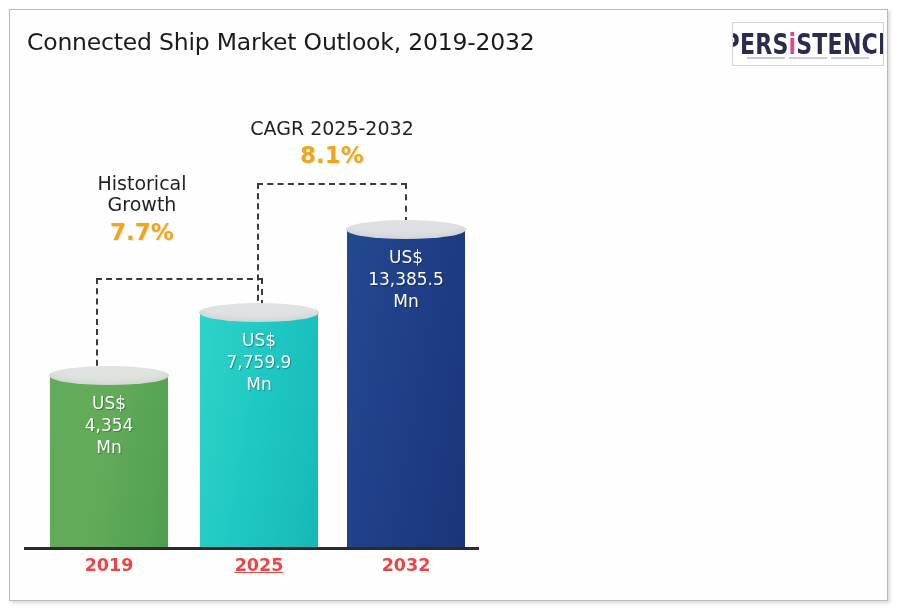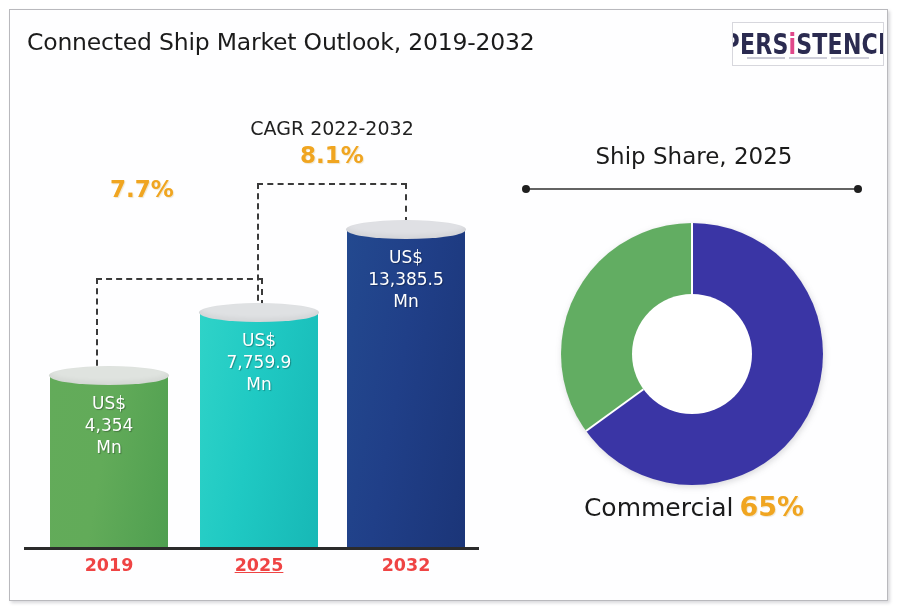--- a/index.html
+++ b/index.html
@@ -296,25 +296,27 @@
       <div class="v" style="left:165px; top:0; height:28px;"></div>
     </div>
 
     <div class="bracket" style="left:243px; top:88px; width:150px; height:128px;">
       <div class="h" style="left:0; top:0; width:150px;"></div>
       <div class="v" style="left:0; top:0; height:128px;"></div>
       <div class="v" style="left:148px; top:0; height:40px;"></div>
     </div>
 
     <div class="ann" style="left:42px; top:78px; width:172px;">
+      <span class="cap-txt">Historical
+Growth</span>
       <span class="pct">7.7%</span>
     </div>
 
     <div class="ann" style="left:208px; top:23px; width:220px;">
-      <span class="cap-txt">CAGR 2022-2032</span>
+      <span class="cap-txt">CAGR 2025-2032</span>
       <span class="pct">8.1%</span>
     </div>
 
     <div class="bar" id="bar1">
       <span class="cap"></span>
       <span class="val">US$
 4,354
 Mn</span>
     </div>
     <div class="bar" id="bar2">
@@ -330,28 +332,13 @@
 Mn</span>
     </div>
 
     <div class="axis-line"></div>
 
     <div class="bar-label" style="left:36px; width:118px;">2019</div>
     <div class="bar-label" style="left:186px; width:118px;text-decoration:underline;">2025</div>
     <div class="bar-label" style="left:333px; width:118px;">2032</div>
   </div>
 
-  <div class="donut-panel">
-    <div class="donut-title">Ship Share, 2025</div>
-    <div class="donut-rule"></div>
-
-    <div class="donut-wrap">
-      <div class="donut" id="donutRing" style="background: conic-gradient(rgb(58, 53, 165) 0deg, rgb(58, 53, 165) 234deg, rgb(98, 173, 98) 234deg, rgb(98, 173, 98) 360deg);"></div>
-      <div class="donut-gap" style="top:0; height:71px; margin-left:-1px; transform:rotate(0deg);"></div>
-      <div class="donut-gap" style="top:0; height:71px; margin-left:-1px; transform:rotate(234deg);"></div>
-      <div class="donut-hole"></div>
-    </div>
-
-    <div class="legend">
-      <span>Commercial</span><span class="pctbig">65%</span>
-    </div>
-  </div>
 </div>
 
 </body></html>

